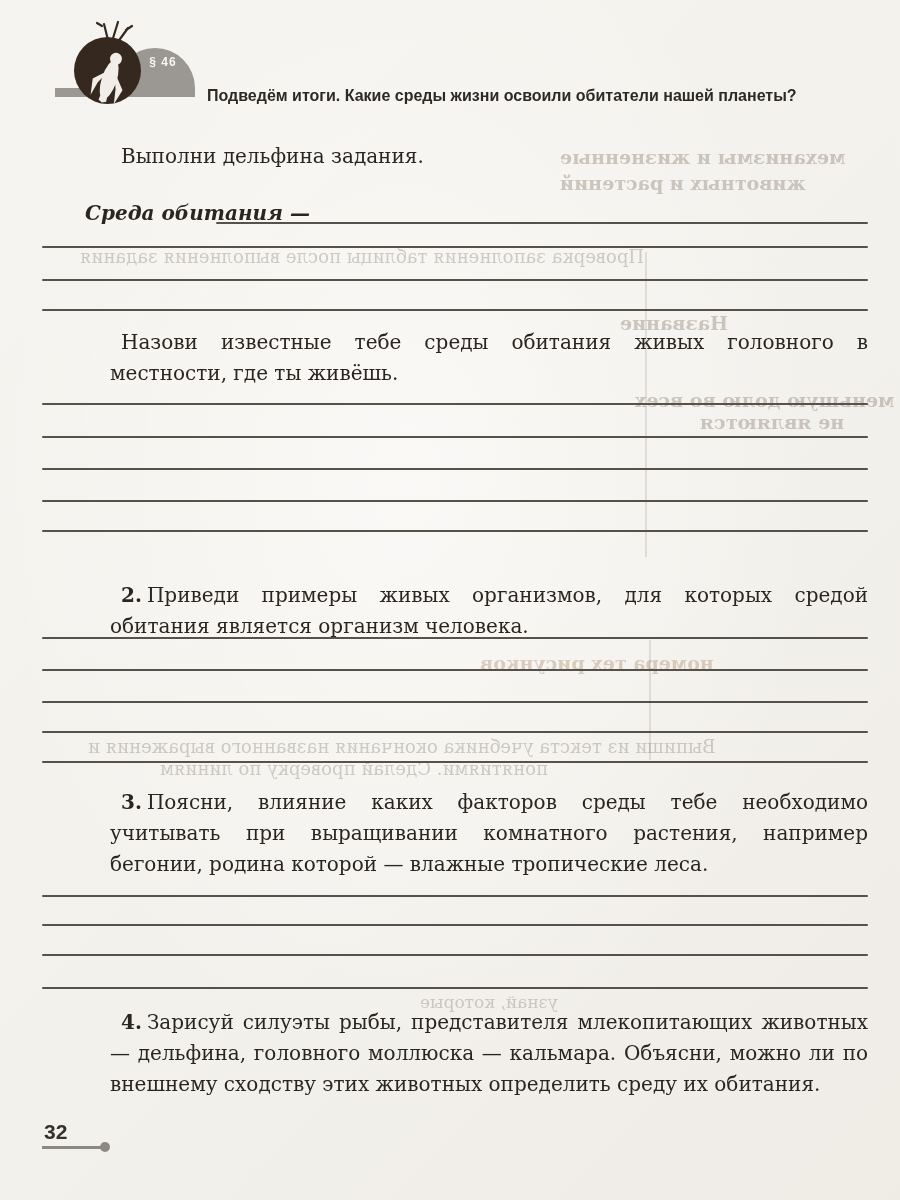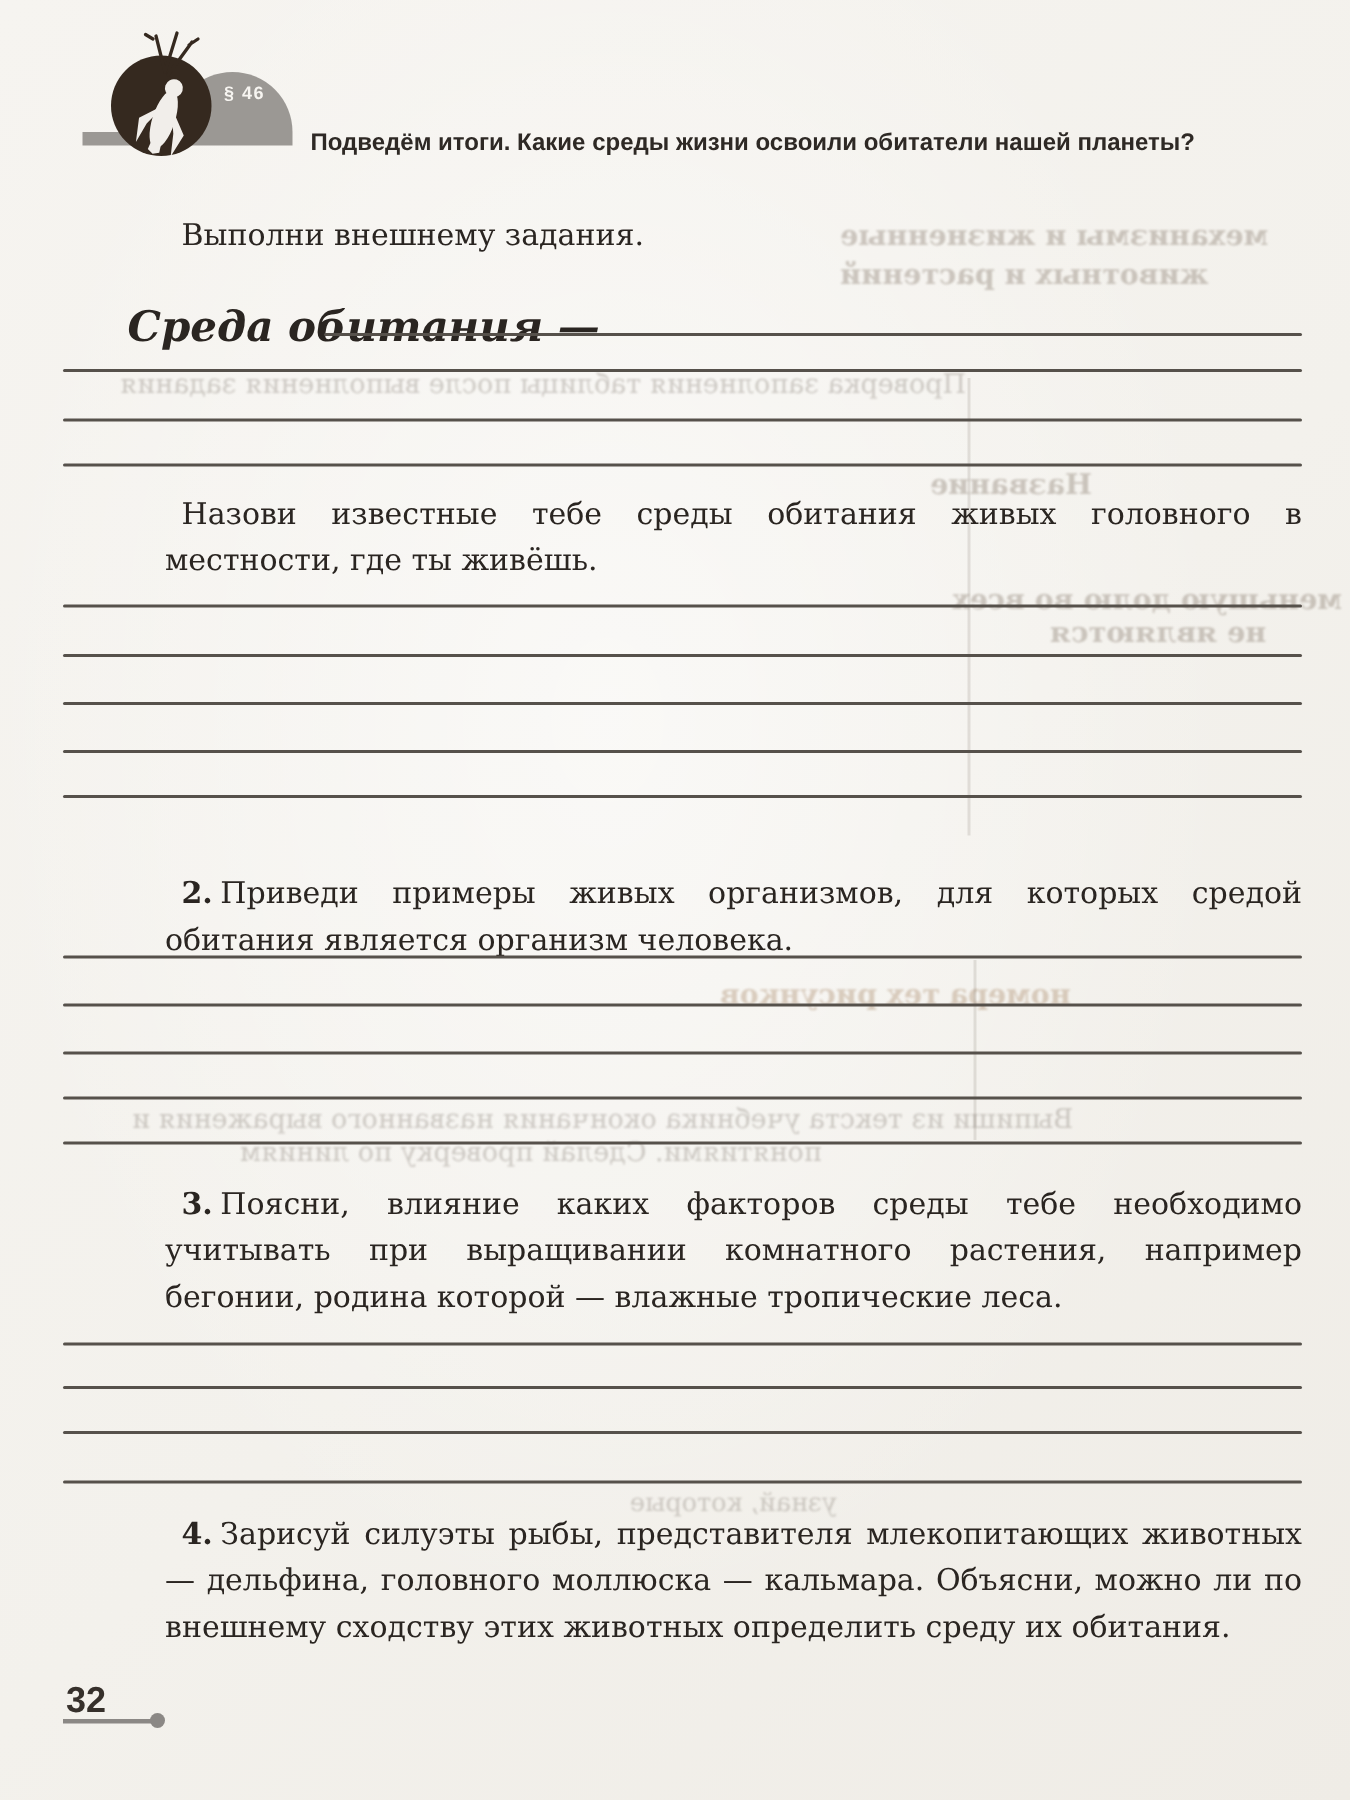--- a/index.html
+++ b/index.html
@@ -32,36 +32,36 @@
     font-family:"Liberation Sans","DejaVu Sans",sans-serif;font-weight:bold;
     font-size:16px;line-height:29px;color:#2e2925;}
 
   
   .para{position:absolute;left:110px;width:758px;font-size:20px;line-height:31px;
     color:#2a2521;text-align:justify;margin:0;}
   .para b{margin-right:5px;}
   .indent{text-indent:11px;}
   .intro{top:141px;}
   .task1{top:169px;}
-  .definition{position:absolute;left:85px;top:201px;font-size:28px;font-weight:bold;
+  .definition{position:absolute;left:85px;top:201px;font-size:20px;font-weight:bold;
     font-style:italic;color:#2a2521;}
   .prompt{top:327px;}
   .task2{top:580px;}
   .task3{top:787px;}
   .task4{top:1007px;}
 
   
   .wline{position:absolute;left:42px;width:826px;height:2px;background:#56514b;
     border-radius:1px;}
   .wline.short{left:216px;width:652px;}
 
   
   .pagenum{position:absolute;left:44px;top:1120px;
     font-family:"Liberation Sans","DejaVu Sans",sans-serif;font-weight:bold;
-    font-size:24px;color:#36302b;}
+    font-size:21px;color:#36302b;}
   .pagenum-rule{position:absolute;left:42px;top:1146px;width:62px;height:2.5px;background:#8b8885;}
   .pagenum-dot{position:absolute;left:100px;top:1142px;width:10px;height:10px;border-radius:50%;
     background:#8b8885;}
 
   
   .bleed{position:absolute;transform:scaleX(-1);filter:blur(0.7px);
     color:rgba(110,100,88,0.30);font-size:19px;white-space:nowrap;pointer-events:none;}
   .bleed.bold{font-weight:bold;color:rgba(120,105,90,0.34);}
   .bleed-vline{position:absolute;width:1.5px;background:rgba(110,100,90,0.16);
     pointer-events:none;}
@@ -96,21 +96,21 @@
       <circle cx="0" cy="-16" r="6" fill="#f1eeea"></circle>
       <path d="M-2 -4 L-16 10 L-13 26 L-10 12 Z" fill="#f1eeea"></path>
       <path d="M2 -4 L16 12 L12 28 L9 13 Z" fill="#f1eeea"></path>
       <path d="M0 -10 L-4 28 L0 30 L4 28 Z" fill="#f1eeea"></path>
     </g>
   </svg>
   <div class="badge-num">§ 46</div>
 
   <h1 class="title">Подведём итоги. Какие среды жизни освоили обитатели нашей планеты?</h1>
 
-  <p class="para indent intro">Выполни внешнему задания.</p>
+  <p class="para indent intro">Выполни дельфина задания.</p>
 
   <span class="definition">Среда обитания —</span>
   <div class="wline short" style="top:222px;"></div>
 
   <div class="wline" style="top:246px;"></div>
   <div class="wline" style="top:279px;"></div>
   <div class="wline" style="top:309px;"></div>
 
   <p class="para indent prompt">Назови известные тебе среды обитания живых головного в местности, где ты живёшь.</p>
 

